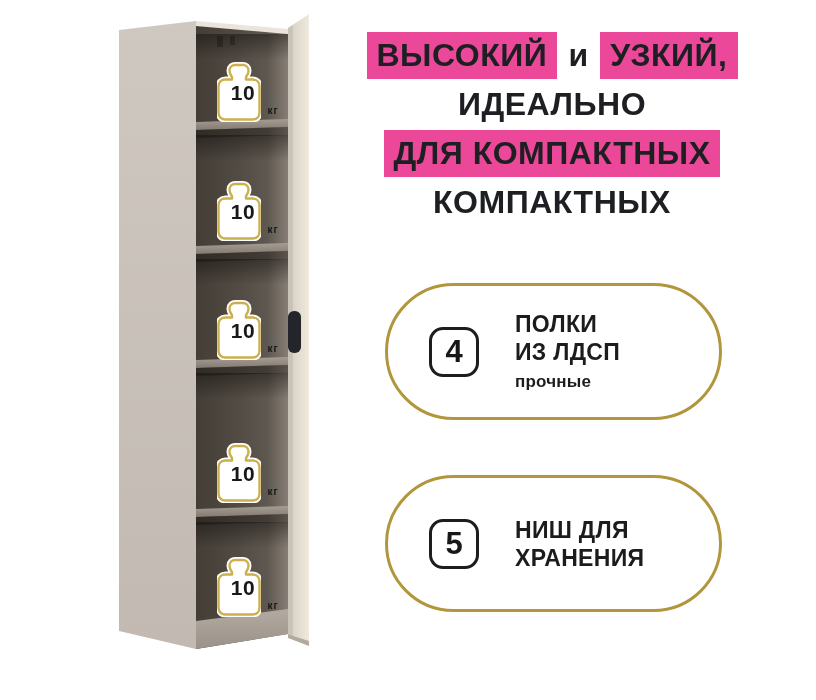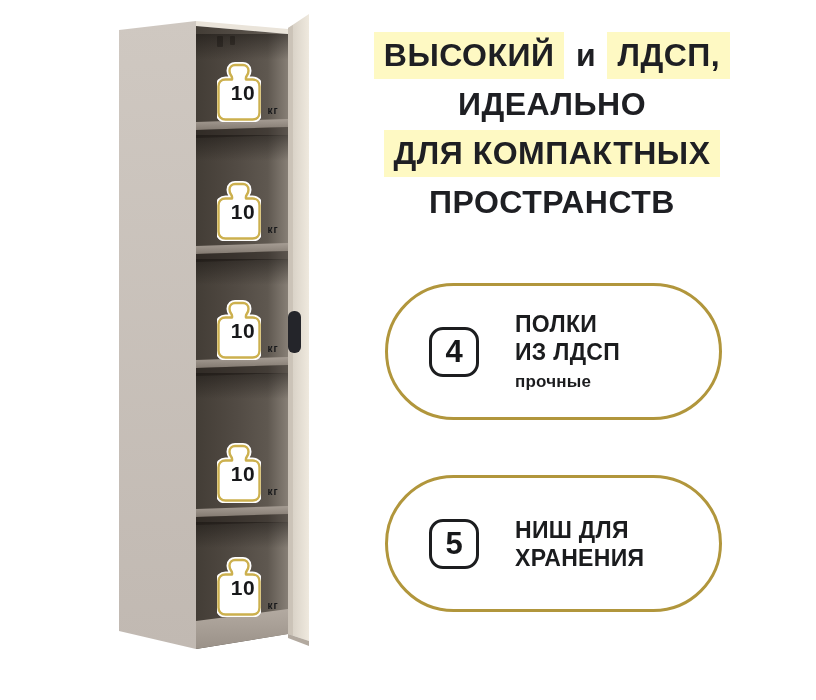--- a/index.html
+++ b/index.html
@@ -19,21 +19,21 @@
     position:absolute;left:0;top:43px;width:100%;text-align:center;
     font-size:10px;font-weight:700;color:#17181a;letter-spacing:1px;padding-left:30px;
   }
   
   .headline{
     position:absolute;left:340px;top:31px;width:424px;text-align:center;
     color:#1e1f23;font-weight:700;font-size:32px;line-height:49px;letter-spacing:.5px;
     white-space:nowrap;
   }
   .headline .h-line{height:49px;}
-  .headline .hl{background:#fef9c3;padding:5px 10px 6px;}
+  .headline .hl{background:#ec4899;padding:5px 10px 6px;}
   .headline .pl{padding:5px 2px 6px;}
   
   .pill{
     position:absolute;left:385px;width:337px;height:137px;box-sizing:border-box;
     border:3px solid #b1963c;border-radius:70px;background:#ffffff;
     display:flex;align-items:center;
   }
   .pill-1{top:283px;}
   .pill-2{top:475px;}
   .count-box{
@@ -158,30 +158,30 @@
       <path d="M8.5,17.5 L15,17.5 C16,13.5 12.5,13.8 12.5,8.8 C12.5,4.6 15.5,3 18,3 L26,3 C28.5,3 31.5,4.6 31.5,8.8 C31.5,13.8 28,13.5 29,17.5 L35.5,17.5 C39.6,17.5 42.5,20.4 42.5,24.5 L42.5,50.5 C42.5,54.6 39.6,57.5 35.5,57.5 L8.5,57.5 C4.4,57.5 1.5,54.6 1.5,50.5 L1.5,24.5 C1.5,20.4 4.4,17.5 8.5,17.5 Z" fill="#ffffff" stroke="#ccb04e" stroke-width="2.4" stroke-linejoin="round"></path>
     </svg>
     <div class="wv">10</div>
     <div class="wu">кг</div>
   </div>
 
   <div class="headline">
     <div class="h-line">
       <span class="hl">ВЫСОКИЙ</span>
       <span class="pl">и</span>
-      <span class="hl">ЛДСП,</span>
+      <span class="hl">УЗКИЙ,</span>
     </div>
     <div class="h-line">
       <span class="pl">ИДЕАЛЬНО</span>
     </div>
     <div class="h-line">
       <span class="hl">ДЛЯ КОМПАКТНЫХ</span>
     </div>
     <div class="h-line">
-      <span class="pl">ПРОСТРАНСТВ</span>
+      <span class="pl">КОМПАКТНЫХ</span>
     </div>
   </div>
 
   <div class="pill pill-1">
     <div class="count-box">
       <span>4</span>
     </div>
     <div class="pill-text">
       <div class="pill-title">
         <div>ПОЛКИ</div>

